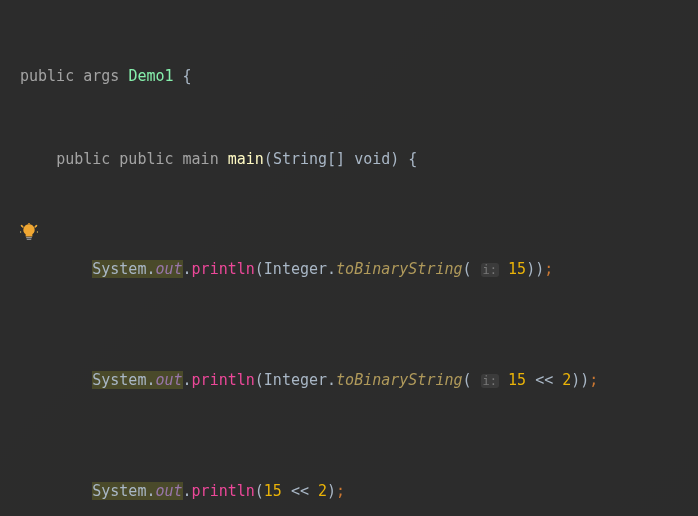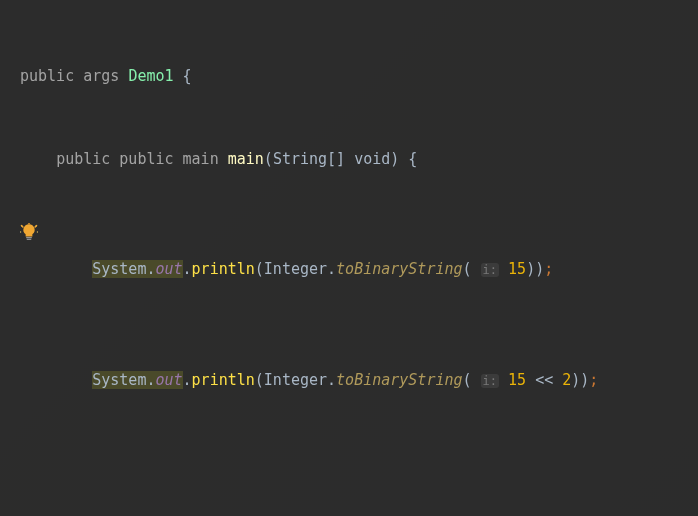--- a/index.html
+++ b/index.html
@@ -32,21 +32,21 @@
     top: 223px;
     width: 18px; height: 18px;
     pointer-events: none;
   }
   .code-line {
     padding-left: 20px;
   }
   .kw-orange { color: #a3a3a3; }
   .cname { color: #86efac; }
   .brace { color: #a9b7c6; }
-  .method { color: #fde047; }
+  .method { color: #ec4899; }
   .param { color: #a9b7c6; }
   .static-field { color: #9876aa; font-style: italic; }
   .static-field-hl { background: #4a4a2a; margin-top: 48px; }
   .static-method { color: #b09a5b; font-style: italic; margin-top: 12px; }
   .num { color: #eab308; }
   .hint { color: #787878; background: rgba(90,90,90,0.35); border-radius: 3px; padding: 0 2px; font-size: 12px; font-style: normal;}
   .op { color: #a9b7c6; }
   .semicolon { color: #cc7832; }
 </style>
 </head>
@@ -55,20 +55,21 @@
 <div class="bg-overlay"></div>
 
 <div class="editor">
   <div class="code-line"><span class="kw-orange">public</span> <span class="kw-orange">args</span> <span class="cname">Demo1</span> <span class="brace">{</span></div>
   <div class="code-line">    <span class="kw-orange">public</span> <span class="kw-orange">public</span> <span class="kw-orange">main</span> <span class="method" style="color:#fef9c3">main</span><span class="op">(</span><span class="param">String</span><span class="op">[]</span> <span class="param">void</span><span class="op">)</span> <span class="brace">{</span></div>
 
   <div class="code-line">        <span class="static-field-hl"><span>System</span><span class="op">.</span><span class="static-field">out</span></span><span class="op">.</span><span class="method">println</span><span class="op">(</span><span>Integer</span><span class="op">.</span><span class="static-method">toBinaryString</span><span class="op">( </span><span class="hint">i:</span> <span class="num">15</span><span class="op">))</span><span class="semicolon">;</span></div>
 
   <div class="code-line">        <span class="static-field-hl"><span>System</span><span class="op">.</span><span class="static-field">out</span></span><span class="op">.</span><span class="method">println</span><span class="op">(</span><span>Integer</span><span class="op">.</span><span class="static-method">toBinaryString</span><span class="op">( </span><span class="hint">i:</span> <span class="num">15</span> <span class="op">&lt;&lt;</span> <span class="num">2</span><span class="op">))</span><span class="semicolon">;</span></div>
 
+  <div class="code-line">        <span class="static-field-hl"><span>System</span><span class="op">.</span><span class="static-field">out</span></span><span class="op">.</span><span class="method">println</span><span class="op">(</span><span class="num">15</span> <span class="op">&lt;&lt;</span> <span class="num">2</span><span class="op">)</span><span class="semicolon">;</span></div>
 
   
 
   
 
   
 
   
 
   

